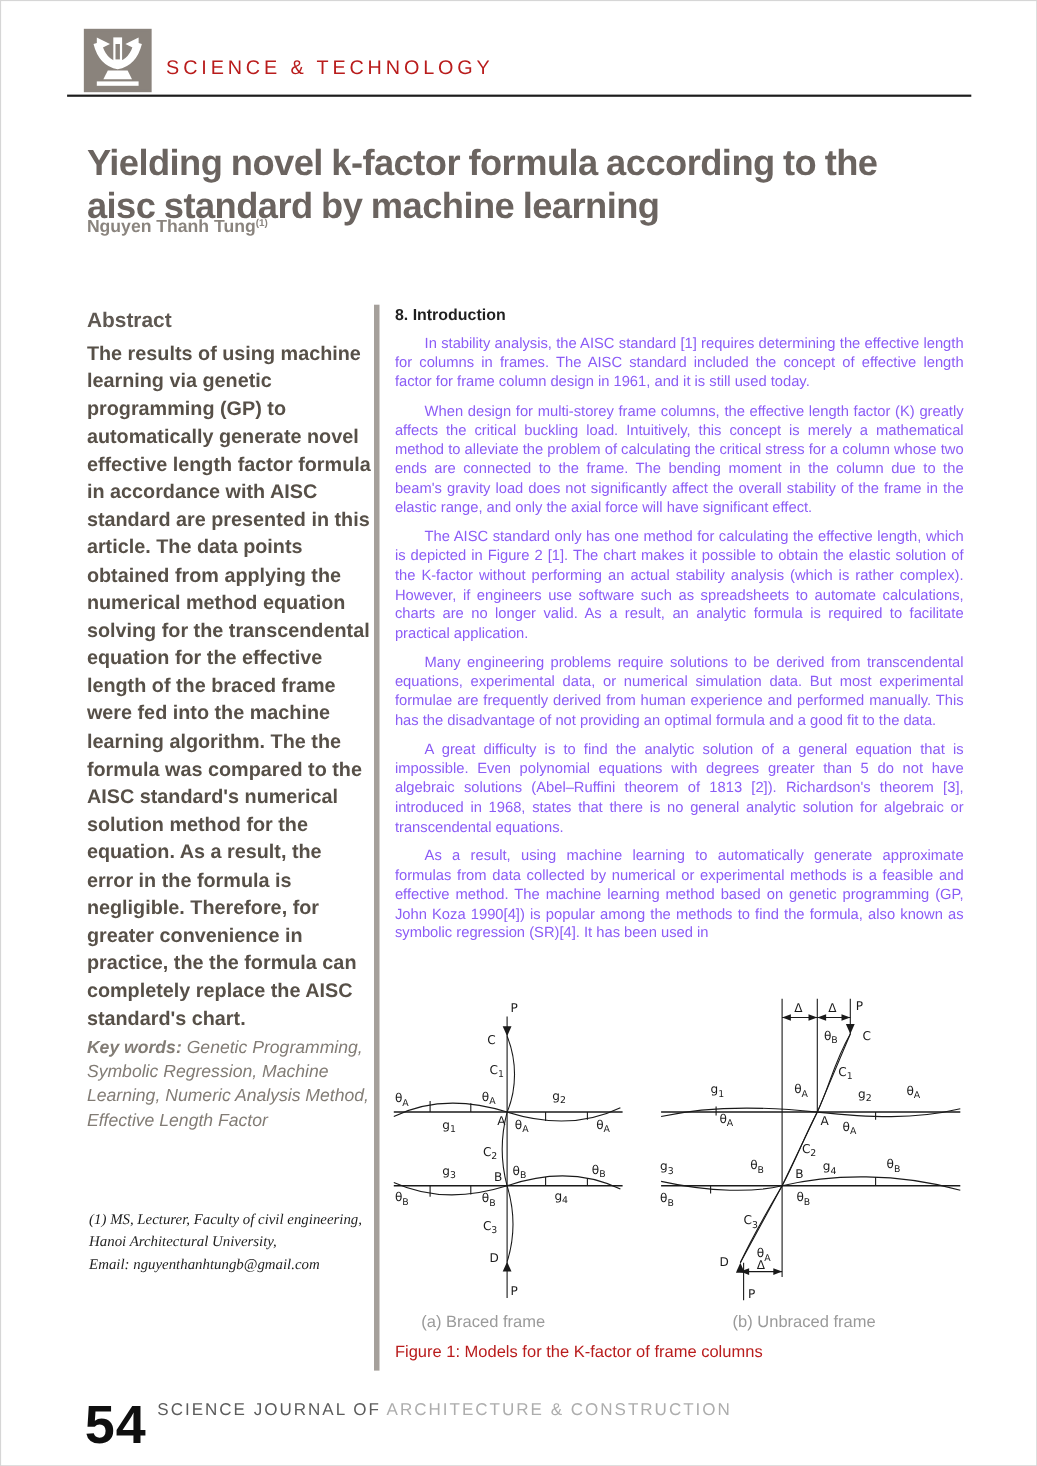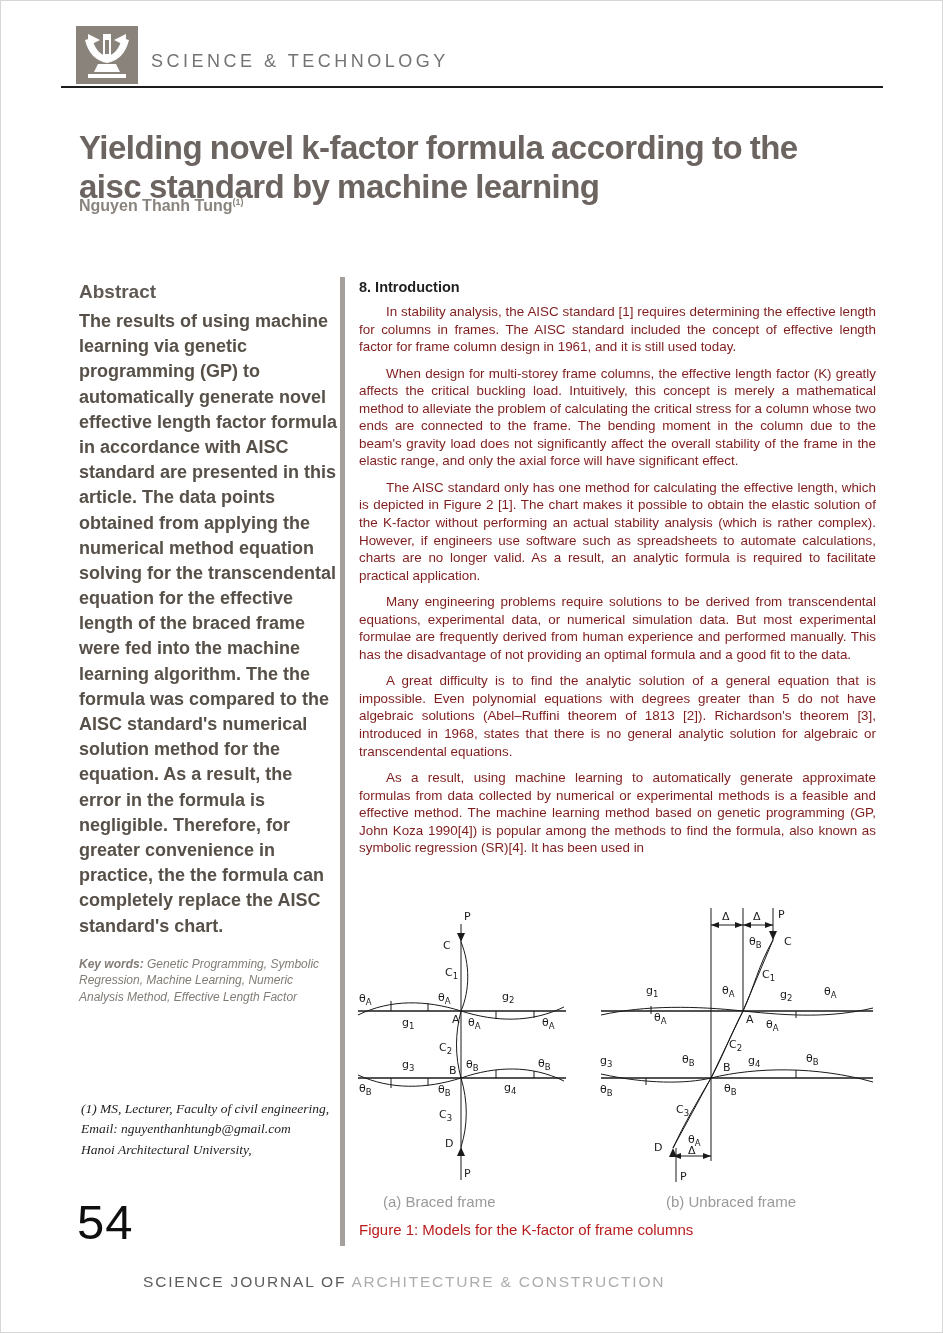--- a/index.html
+++ b/index.html
@@ -7,48 +7,48 @@
     position:relative;width:943px;height:1333px;background:#ffffff;
     margin:0 auto;overflow:hidden;
     font-family:"Liberation Sans",sans-serif;color:#3a3a3a;
     border:1px solid #d6d6d6;box-sizing:border-box;
   }
   
   .logo-box{position:absolute;left:75px;top:25px;width:62px;height:58px;}
   .masthead{
     position:absolute;left:150px;top:50px;
     font-family:"Liberation Sans",sans-serif;font-size:18px;letter-spacing:3.5px;
-    color:#737373;font-weight:400;
+    color:#b91c1c;font-weight:400;
   }
   .header-rule{position:absolute;left:60px;top:85px;width:822px;height:2px;background:#1c1c1c;}
   
   .article-title{
     position:absolute;left:78px;top:106px;width:755px;
     font-size:33px;line-height:1.17;font-weight:bold;color:#6b6460;
     letter-spacing:-0.5px;word-spacing:-1px;
   }
   .author-line{
     position:absolute;left:78px;top:196px;width:797px;
     font-size:16px;font-weight:bold;color:#8a847e;
   }
   .author-line sup{font-size:9px;}
   
   .abstract-col{
     position:absolute;left:78px;top:280px;width:260px;text-align:left;
     color:#575048;
   }
   .abstract-heading{font-size:19px;font-weight:bold;margin:0 0 6px 0;color:#5f5953;}
   .abstract-body{font-size:18px;font-weight:bold;line-height:1.4;margin:0;}
-  .keywords{font-size:12px;font-style:italic;color:#827c75;line-height:1.4;margin-top:17px;}
+  .keywords{font-size:16px;font-style:italic;color:#827c75;line-height:1.4;margin-top:3px;}
   .keywords .kw-label{font-weight:bold;}
   .col-divider{position:absolute;left:339px;top:276px;width:5px;height:969px;background:#a5a09b;}
   .main-col{position:absolute;left:358px;top:278px;width:517px;}
   .section-heading{font-size:14.5px;font-weight:bold;color:#1f1f1f;margin:0 0 8px 0;}
   .main-col p.para{
-    font-size:13.4px;line-height:1.31;text-align:justify;color:#7f1d1d;
+    font-size:13.4px;line-height:1.31;text-align:justify;color:#8b5cf6;
     margin:0 0 9px 0;text-indent:27px;
   }
   
   .footnote{
     position:absolute;left:80px;top:1098px;width:275px;
     font-family:"Liberation Serif",serif;font-style:italic;
     font-size:13.5px;line-height:1.5;color:#1d1d1d;
   }
   .footnote span{display:block;}
   .dates{
@@ -66,22 +66,22 @@
   .subcaptions{position:absolute;left:358px;top:1192px;width:537px;height:20px;
     font-size:15px;color:#9a9a9a;margin-left:19px;}
   .subcaption-a{position:absolute;left:5px;top:0;}
   .subcaption-b{position:absolute;left:288px;top:0;}
   .figure-caption{
     position:absolute;left:358px;top:1220px;width:537px;
     font-size:15px;color:#b91c1c;
   }
   
   .page-number{
-    position:absolute;left:76px;top:1193px;
-    font-size:49px;color:#0f0f0f;font-weight:400;letter-spacing:1px;
+    position:absolute;left:76px;top:1267px;
+    font-size:49px;color:#0f0f0f;font-weight:700;letter-spacing:1px;
   }
   .footer-journal{
     position:absolute;left:142px;top:1272px;font-size:15.5px;letter-spacing:1.8px;
   }
   .footer-journal .fj-dark{color:#5c5c5c;}
   .footer-journal .fj-light{color:#adadad;}
 </style>
 </head>
 <body>
 
@@ -248,22 +248,22 @@
   </div>
 
   <div class="subcaptions">
     <span class="subcaption-a">(a) Braced frame</span>
     <span class="subcaption-b">(b) Unbraced frame</span>
   </div>
   <div class="figure-caption">Figure 1: Models for the K-factor of frame columns</div>
 
   <div class="footnote">
     <span>(1)  MS, Lecturer, Faculty of civil engineering,</span>
+    <span>Hanoi Architectural University,</span>
     <span>Email: nguyenthanhtungb@gmail.com</span>
-    <span>Hanoi Architectural University,</span>
   </div>
 
   <div class="page-number">54</div>
   <div class="footer-journal">
     <span class="fj-dark">SCIENCE JOURNAL OF </span><span class="fj-light">ARCHITECTURE &amp; CONSTRUCTION</span>
   </div>
 
 </div>
 
 </body></html>

